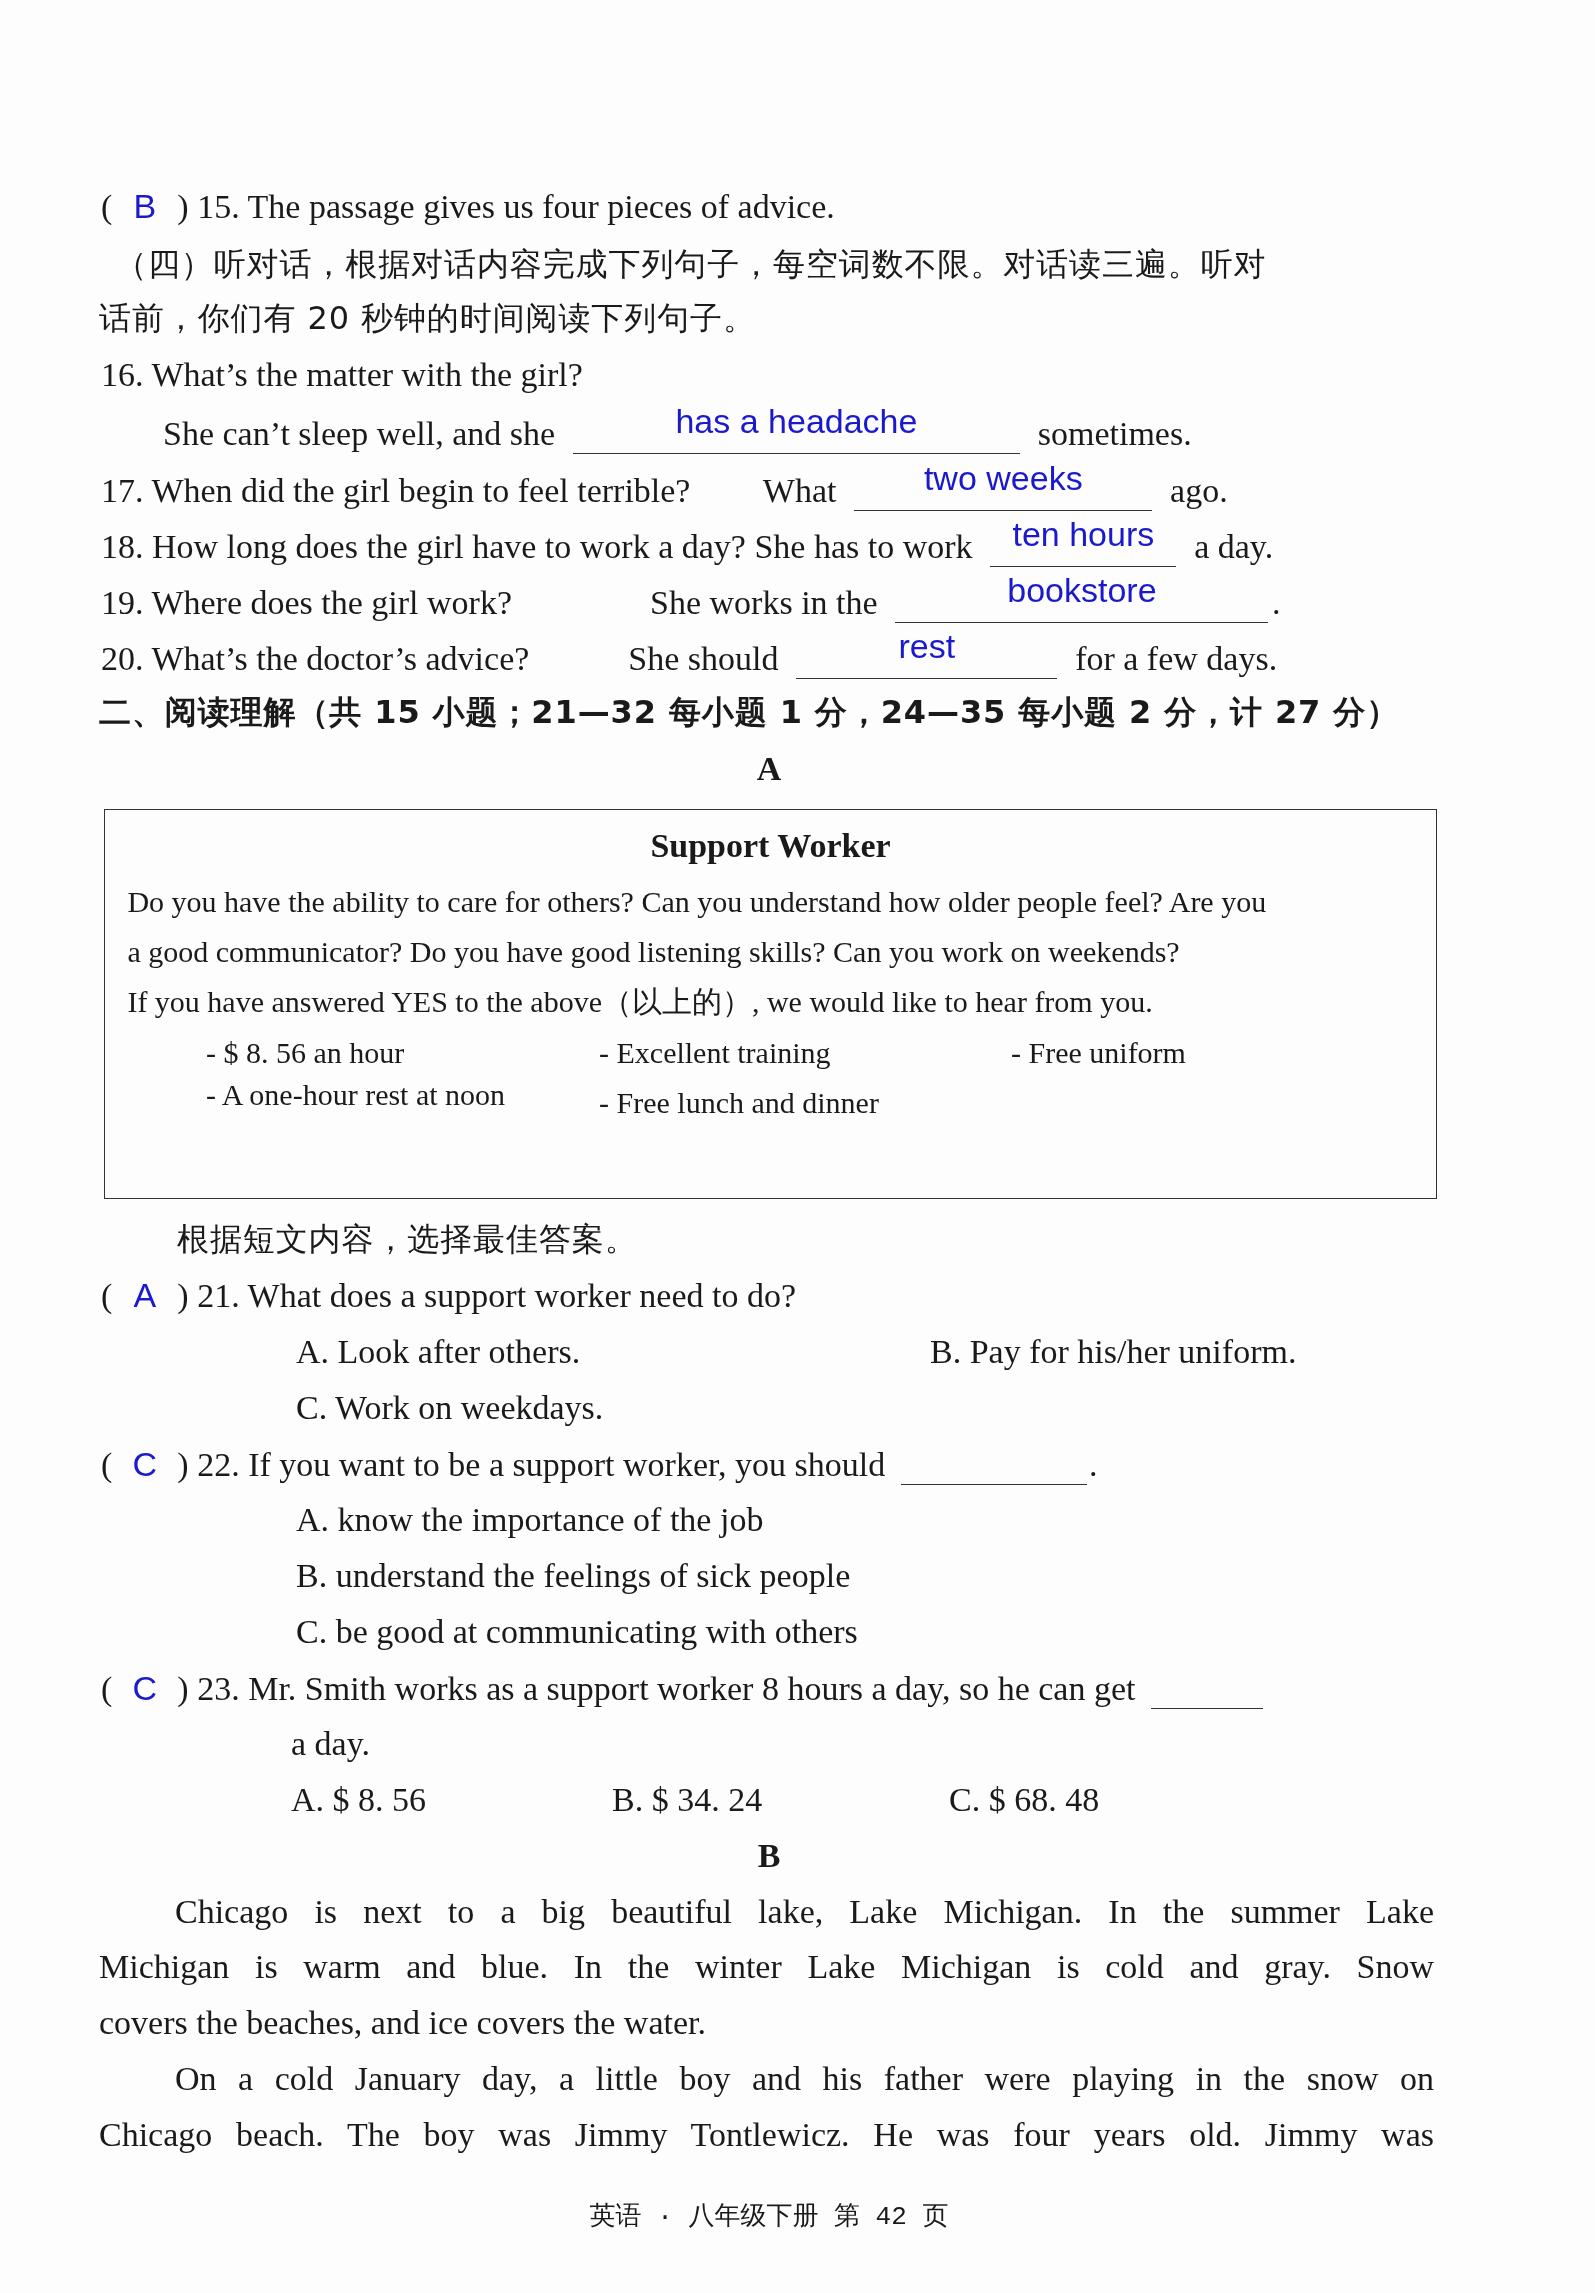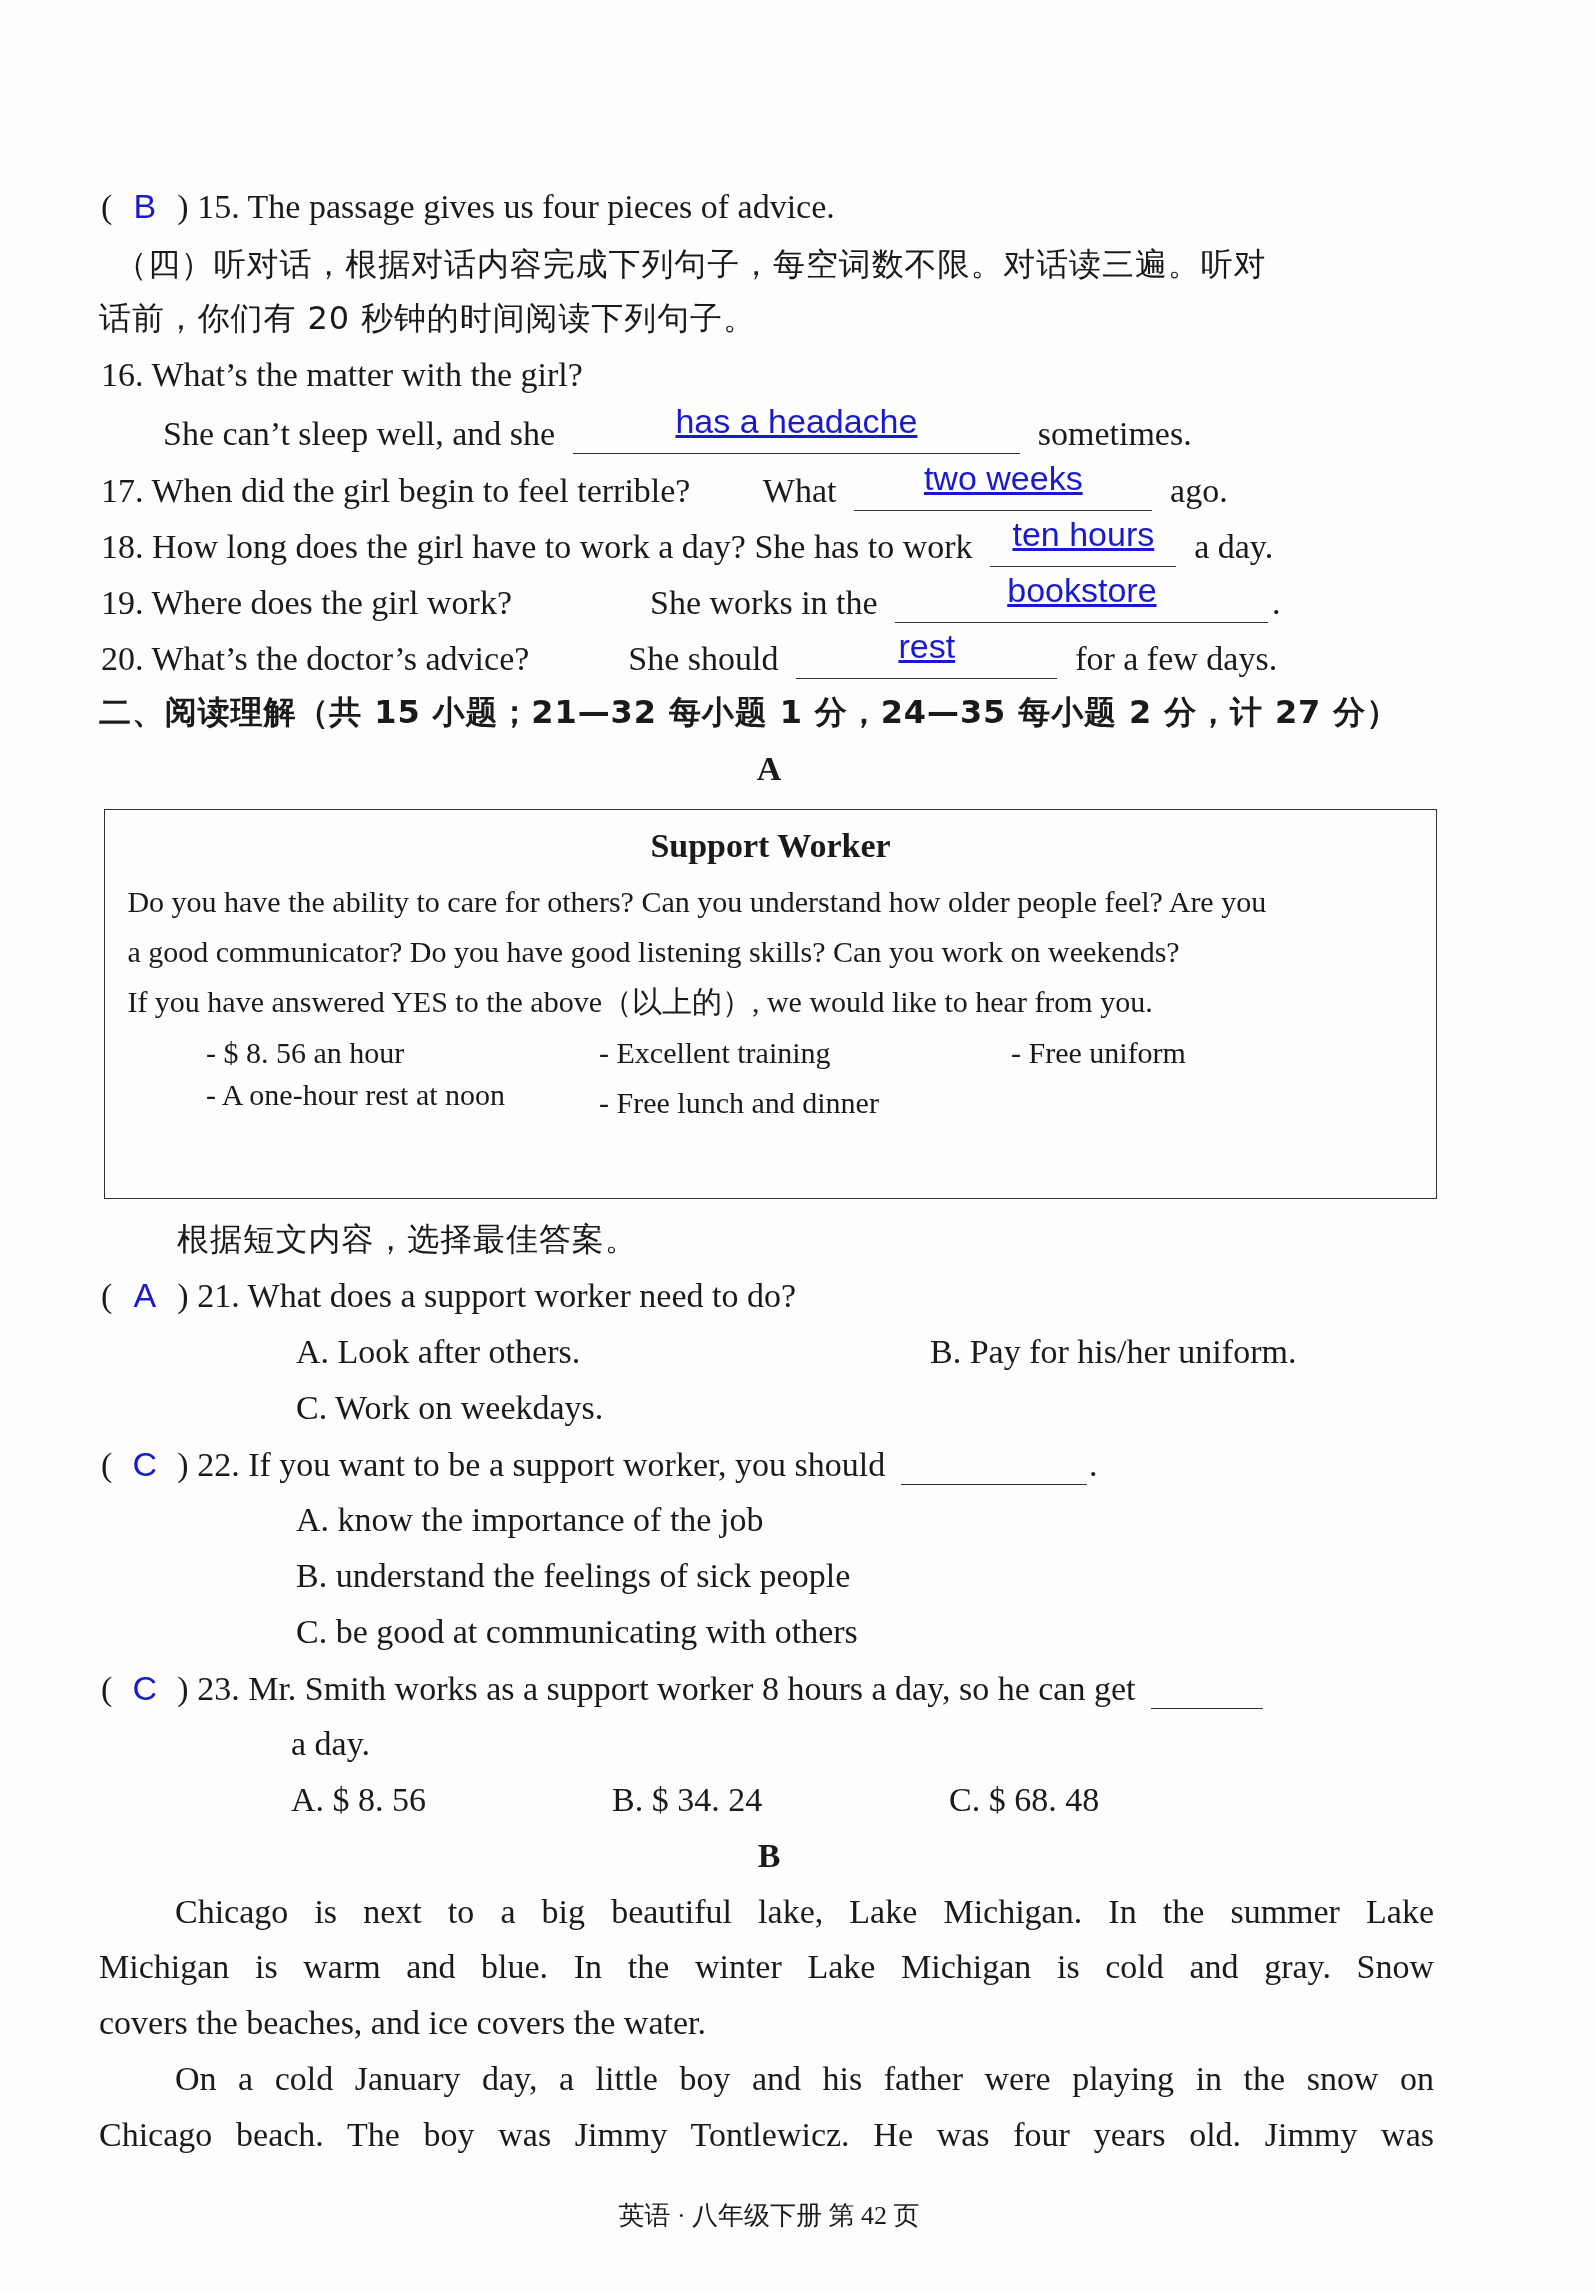--- a/index.html
+++ b/index.html
@@ -12,21 +12,21 @@
     overflow: hidden;
   }
   .line {
     position: absolute;
     left: 101px;
     font-size: 34px;
     line-height: 41px;
     white-space: nowrap;
   }
   .cn { font-family: "DejaVu Sans", sans-serif; font-size: 32px; letter-spacing: 0.9px; }
-  .ans { color: #1a1acc; font-family: "Liberation Sans", "DejaVu Sans", sans-serif; text-decoration: underline; }
+  .ans { color: #1a1acc; font-family: "Liberation Sans", "DejaVu Sans", sans-serif; }
   .paren-ans { display: inline-block; width: 65px; text-align: center; font-family: "Liberation Sans", sans-serif; color:#1a1acc; }
   .blank {
     display: inline-block;
     border-bottom: 1.9px solid #333;
     text-align: center;
     position: relative;
     height: 41px;
     vertical-align: bottom;
   }
   .blank .ans { position: absolute; left: 0; right: 0; top: -11.2px; font-size: 34px; }
@@ -41,21 +41,21 @@
   }
   .box .bl {
     position: absolute;
     font-size: 30px;
     line-height: 37px;
     white-space: nowrap;
   }
   .box .title { left: 0; width: 100%; text-align: center; top: 17px; font-weight: bold; font-size: 34px; }
   .footer {
     position: absolute; left: 0; width: 1538px; text-align: center;
-    top: 2198px; font-family: Liberation Serif, serif; font-size: 26px;
+    top: 2198px; font-family: Liberation Mono, monospace; font-size: 26px;
   }
   .opt { position: absolute; font-size: 34px; line-height: 41px; white-space: nowrap; }
 </style>
 </head>
 <body>
 
 <div class="line" style="top:186px;">
   <span>(</span><span class="paren-ans">B</span><span>)</span>
   <span>15. The passage gives us four pieces of advice.</span>
 </div>

